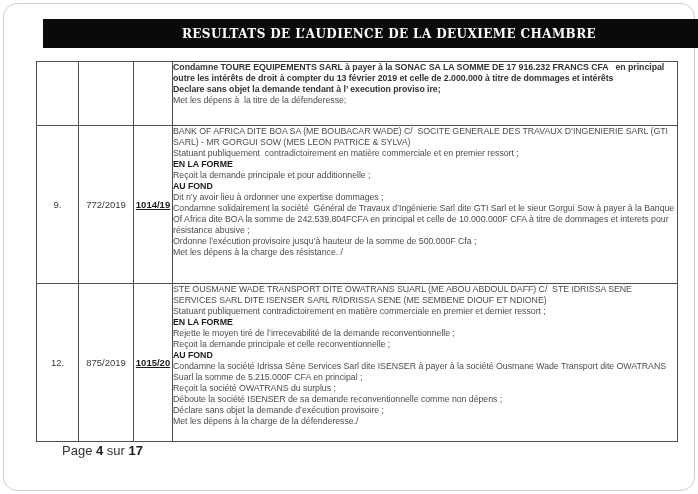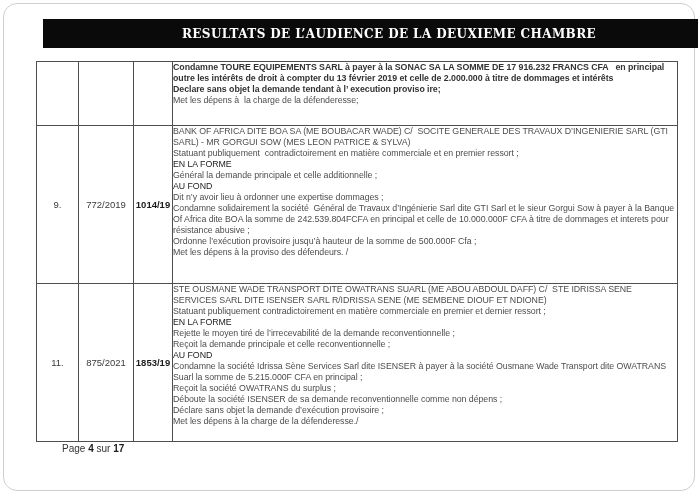--- a/index.html
+++ b/index.html
@@ -34,32 +34,32 @@
   col.c-case { width:55px; }
   col.c-decnum { width:39px; }
   col.c-content { width:505px; }
   tr.row-a { height:64px;margin-left:7px; }
   tr.row-b { height:158px; }
   tr.row-c { height:158px; }
   .cell-index, .cell-case, .cell-decision-num {
     text-align:center; vertical-align:middle;
     font-size:9.5px; color:#3a3a3a;
   }
-  .cell-decision-num { font-weight:bold; color:var(--text-heading,#1c1c1c); }
+  .cell-decision-num { font-weight:bold; color:var(--text-heading,#1c1c1c);text-decoration:underline; }
   .cell-content { vertical-align:top; padding:2px 5px 2px 4px; }
   .line {
     font-size:8.8px; line-height:11px; letter-spacing:-0.05px;
     white-space:pre-wrap;
     color:var(--text-normal,#4d4d4d);
   }
   .line-strong { color:var(--text-strong,#333333); font-weight:bold; }
-  .line-heading { color:var(--text-heading,#1c1c1c); font-weight:normal; }
+  .line-heading { color:var(--text-heading,#1c1c1c); font-weight:bold; }
   .footer {
     position:absolute; left:62px; top:443px;
-    font-size:10px; color:#333333;
+    font-size:13px; color:#333333;
   }
   .footer b { color:#1c1c1c; }
 </style>
 </head>
 <body>
 
 <div class="page-outline"></div>
 
 <div class="banner">
   <span>RESULTATS DE L’AUDIENCE DE LA DEUXIEME CHAMBRE</span>
@@ -73,43 +73,43 @@
       <col class="c-content">
   </colgroup>
   <tbody>
       <tr class="row-a">
         <td class="cell-index"></td>
         <td class="cell-case"></td>
         <td class="cell-decision-num"></td>
         <td class="cell-content">
           <div class="line line-strong">Condamne TOURE EQUIPEMENTS SARL à payer à la SONAC SA LA SOMME DE 17 916.232 FRANCS CFA   en principal outre les intérêts de droit à compter du 13 février 2019 et celle de 2.000.000 à titre de dommages et intérêts</div>
           <div class="line line-strong">Declare sans objet la demande tendant à l’ execution proviso ire;</div>
-          <div class="line line-normal">Met les dépens à  la charge de la défenderesse;</div>
+          <div class="line line-normal">Met les dépens à  la titre de la défenderesse;</div>
         </td>
       </tr>
       <tr class="row-b">
         <td class="cell-index">9.</td>
         <td class="cell-case">772/2019</td>
         <td class="cell-decision-num">1014/19</td>
         <td class="cell-content">
           <div class="line line-normal">BANK OF AFRICA DITE BOA SA (ME BOUBACAR WADE) C/  SOCITE GENERALE DES TRAVAUX D’INGENIERIE SARL (GTI SARL) - MR GORGUI SOW (MES LEON PATRICE &amp; SYLVA)</div>
           <div class="line line-normal">Statuant publiquement  contradictoirement en matière commerciale et en premier ressort ;</div>
           <div class="line line-heading">EN LA FORME</div>
-          <div class="line line-normal">Général la demande principale et celle additionnelle ;</div>
+          <div class="line line-normal">Reçoit la demande principale et pour additionnelle ;</div>
           <div class="line line-heading">AU FOND</div>
           <div class="line line-normal">Dit n’y avoir lieu à ordonner une expertise dommages ;</div>
           <div class="line line-normal">Condamne solidairement la société  Général de Travaux d’Ingénierie Sarl dite GTI Sarl et le sieur Gorgui Sow à payer à la Banque Of Africa dite BOA la somme de 242.539.804FCFA en principal et celle de 10.000.000F CFA à titre de dommages et interets pour résistance abusive ;</div>
           <div class="line line-normal">Ordonne l’exécution provisoire jusqu’à hauteur de la somme de 500.000F Cfa ;</div>
-          <div class="line line-normal">Met les dépens à la proviso des défendeurs. /</div>
+          <div class="line line-normal">Met les dépens à la charge des résistance. /</div>
         </td>
       </tr>
       <tr class="row-c">
-        <td class="cell-index">11.</td>
-        <td class="cell-case">875/2021</td>
-        <td class="cell-decision-num">1853/19</td>
+        <td class="cell-index">12.</td>
+        <td class="cell-case">875/2019</td>
+        <td class="cell-decision-num">1015/20</td>
         <td class="cell-content">
           <div class="line line-normal">STE OUSMANE WADE TRANSPORT DITE OWATRANS SUARL (ME ABOU ABDOUL DAFF) C/  STE IDRISSA SENE SERVICES SARL DITE ISENSER SARL R/IDRISSA SENE (ME SEMBENE DIOUF ET NDIONE)</div>
           <div class="line line-normal">Statuant publiquement contradictoirement en matière commerciale en premier et dernier ressort ;</div>
           <div class="line line-heading">EN LA FORME</div>
           <div class="line line-normal">Rejette le moyen tiré de l’irrecevabilité de la demande reconventionnelle ;</div>
           <div class="line line-normal">Reçoit la demande principale et celle reconventionnelle ;</div>
           <div class="line line-heading">AU FOND</div>
           <div class="line line-normal">Condamne la société Idrissa Sène Services Sarl dite ISENSER à payer à la société Ousmane Wade Transport dite OWATRANS Suarl la somme de 5.215.000F CFA en principal ;</div>
           <div class="line line-normal">Reçoit la société OWATRANS du surplus ;</div>
           <div class="line line-normal">Déboute la société ISENSER de sa demande reconventionnelle comme non dépens ;</div>

